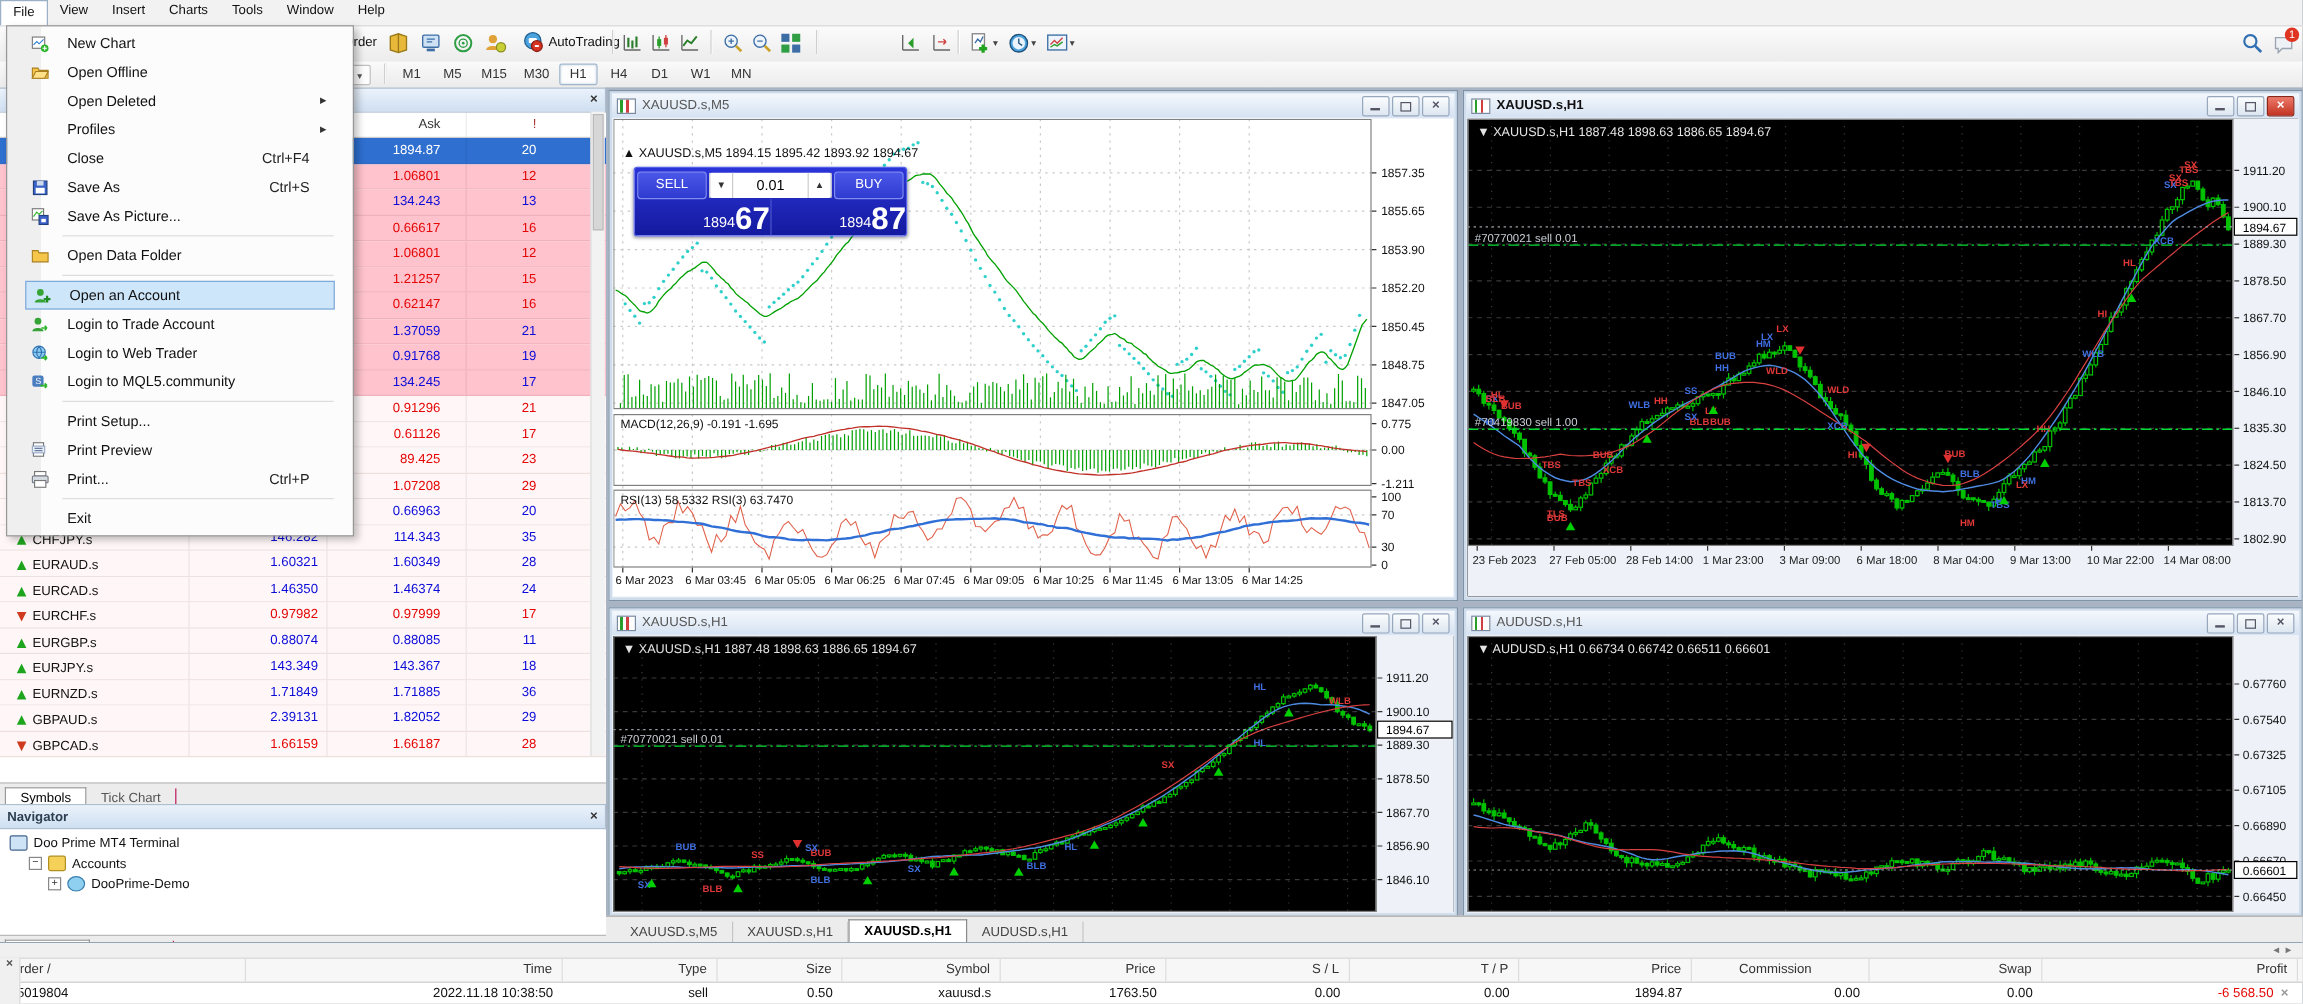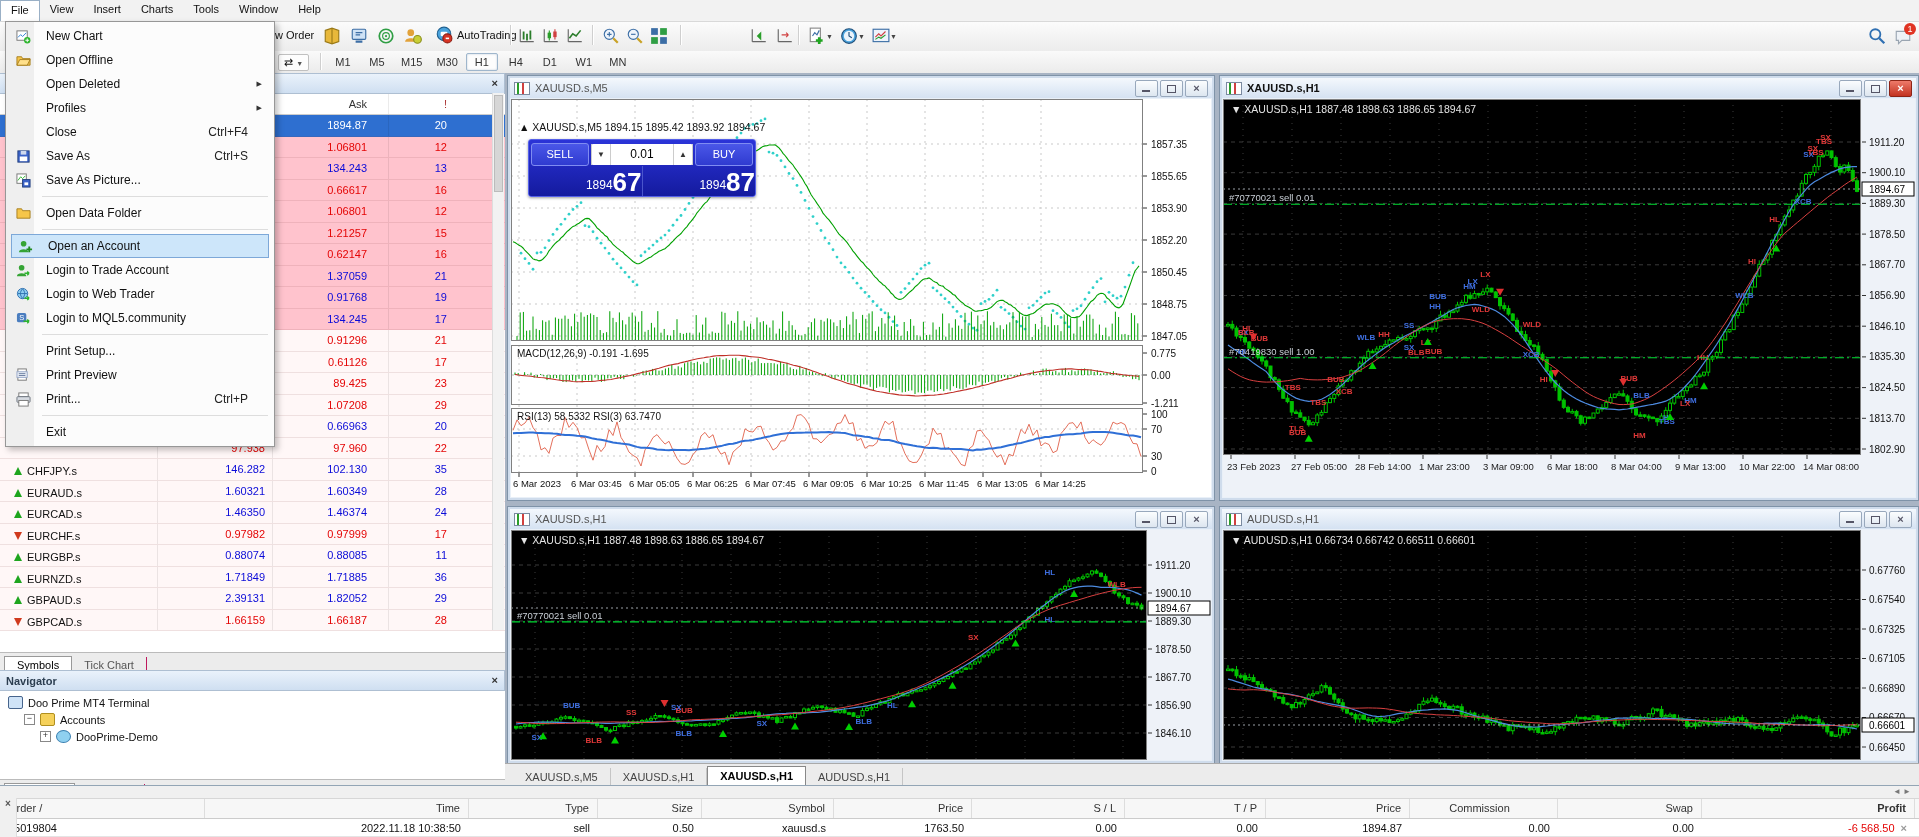--- a/index.html
+++ b/index.html
@@ -90,21 +90,21 @@
   .tcell.head{border-right:1px solid #ddd}
   .tcell.left{text-align:left;padding-left:8px;position:relative}
   .tcell.profit{color:#e40505}
   .doc-ico{position:absolute;left:5px;top:3px;width:9px;height:11px;background:#fff;border:1px solid #888}
   .doc-ico:after{content:"";position:absolute;left:1px;bottom:1px;width:4px;height:4px;border-radius:50%;background:#d43}
   .del-x{color:#999;margin-left:6px;font-weight:bold}
   #term-sliver{height:3px;background:#fff;border-top:1px solid #e4e4e4;overflow:hidden}
   #term-gutter{position:absolute;left:0;top:12px;width:16px;bottom:0;background:#f0f0f0;border-right:1px solid #ddd;color:#555;font-weight:bold;text-align:center;font-size:10px}
   
   #file-menu{position:absolute;left:5px;top:21px;width:260px;background:linear-gradient(90deg,#efefef 0,#efefef 28px,#fcfcfc 28px);
-     border:1px solid #979797;box-shadow:3px 3px 6px rgba(0,0,0,.25);z-index:60;padding:2px 4px}
+     border:1px solid #979797;box-shadow:3px 3px 6px rgba(0,0,0,.25);z-index:60;padding:2px 14px}
   .fm-item{height:24px;display:flex;align-items:center;position:relative;padding-left:6px}
   .fm-item.hl{background:#cde6fa;border:1px solid #7da8d8;height:22px;margin:0 1px}
   .fm-ico{width:22px;height:16px;display:inline-flex;align-items:center}
   .fm-ico svg{width:15px;height:15px}
   .fm-label{padding-left:8px;font-size:12px}
   .fm-sc{position:absolute;right:22px;font-size:12px;color:#222}
   .fm-arrow{position:absolute;right:8px;font-size:7px;color:#333}
   .fm-sep{height:1px;background:#ddd;margin:4px 2px 4px 32px}
   .badge{position:absolute;right:-4px;top:-5px;background:#e03423;color:#fff;border-radius:50%;width:12px;height:12px;font-size:9px;text-align:center;line-height:12px}
   .scale-label{fill:#111}
@@ -386,33 +386,25 @@
         <div class="mw-row bg-w">
           <span class="mwc cs">
             <span></span>
           </span>
           <span class="mwc cb c-b">0.66943</span>
           <span class="mwc ca c-b">0.66963</span>
           <span class="mwc cp c-b">20</span>
         </div>
         <div class="mw-row bg-w">
           <span class="mwc cs">
-            <span></span>
-          </span>
-          <span class="mwc cb c-r">97.938</span>
-          <span class="mwc ca c-r">97.960</span>
-          <span class="mwc cp c-r">22</span>
-        </div>
-        <div class="mw-row bg-w">
-          <span class="mwc cs">
             <span class="arr up"></span>
             <span>CHFJPY.s</span>
           </span>
           <span class="mwc cb c-b">146.282</span>
-          <span class="mwc ca c-b">102.130</span>
+          <span class="mwc ca c-b">114.343</span>
           <span class="mwc cp c-b">35</span>
         </div>
         <div class="mw-row bg-w">
           <span class="mwc cs">
             <span class="arr up"></span>
             <span>EURAUD.s</span>
           </span>
           <span class="mwc cb c-b">1.60321</span>
           <span class="mwc ca c-b">1.60349</span>
           <span class="mwc cp c-b">28</span>
@@ -436,20 +428,29 @@
           <span class="mwc cp c-r">17</span>
         </div>
         <div class="mw-row bg-w">
           <span class="mwc cs">
             <span class="arr up"></span>
             <span>EURGBP.s</span>
           </span>
           <span class="mwc cb c-b">0.88074</span>
           <span class="mwc ca c-b">0.88085</span>
           <span class="mwc cp c-b">11</span>
+        </div>
+        <div class="mw-row bg-w">
+          <span class="mwc cs">
+            <span class="arr up"></span>
+            <span>EURJPY.s</span>
+          </span>
+          <span class="mwc cb c-b">143.349</span>
+          <span class="mwc ca c-b">143.367</span>
+          <span class="mwc cp c-b">18</span>
         </div>
         <div class="mw-row bg-w">
           <span class="mwc cs">
             <span class="arr up"></span>
             <span>EURNZD.s</span>
           </span>
           <span class="mwc cb c-b">1.71849</span>
           <span class="mwc ca c-b">1.71885</span>
           <span class="mwc cp c-b">36</span>
         </div>
@@ -2373,21 +2374,21 @@
         <span class="tcell head" style="width: 264px;">Time</span>
         <span class="tcell head" style="width: 129px;">Type</span>
         <span class="tcell head" style="width: 104px;">Size</span>
         <span class="tcell head" style="width: 132px;">Symbol</span>
         <span class="tcell head" style="width: 138px;">Price</span>
         <span class="tcell head" style="width: 153px;">S / L</span>
         <span class="tcell head" style="width: 141px;">T / P</span>
         <span class="tcell head" style="width: 144px;">Price</span>
         <span class="tcell head" style="width: 148px; text-align: center;">Commission</span>
         <span class="tcell head" style="width: 144px;">Swap</span>
-        <span class="tcell head" style="width: 213px; font-weight: bold;">Profit</span>
+        <span class="tcell head" style="width: 213px;">Profit</span>
       </div>
     <div id="term-row">
         <span class="tcell left" style="width: 205px;"><span class="doc-ico"></span><span>65019804</span></span>
         <span class="tcell" style="width: 264px;"><span>2022.11.18 10:38:50</span></span>
         <span class="tcell" style="width: 129px;"><span>sell</span></span>
         <span class="tcell" style="width: 104px;"><span>0.50</span></span>
         <span class="tcell" style="width: 132px;"><span>xauusd.s</span></span>
         <span class="tcell" style="width: 138px;"><span>1763.50</span></span>
         <span class="tcell" style="width: 153px;"><span>0.00</span></span>
         <span class="tcell" style="width: 141px;"><span>0.00</span></span>

